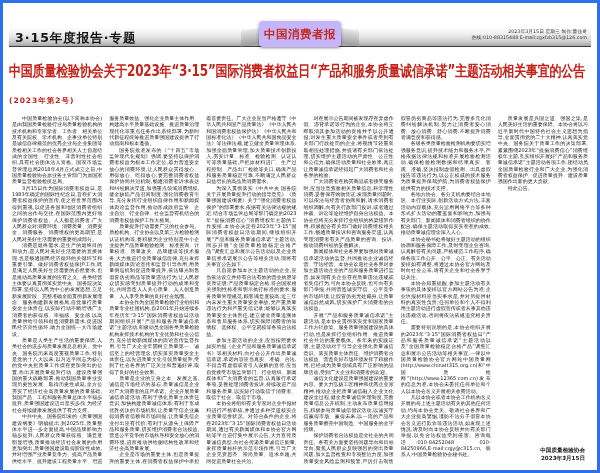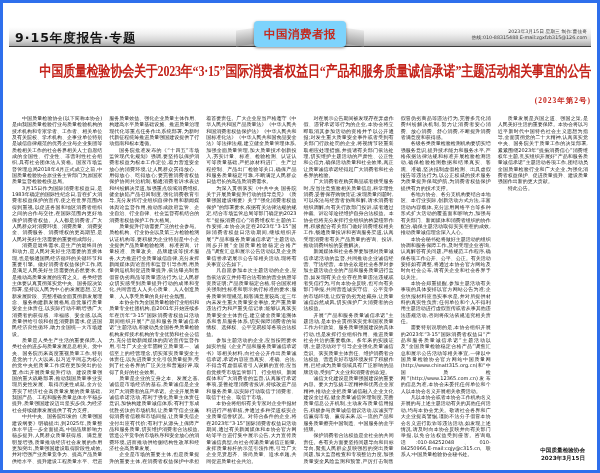--- a/index.html
+++ b/index.html
@@ -14,28 +14,28 @@
             border-bottom:1.5px solid #3c3c3c; }
   .section-label { position:absolute; left:12px; top:6px; font-size:12.5px; font-weight:bold;
                    color:#141414; letter-spacing:1px; font-family:"DejaVu Sans",sans-serif; }
   .header-info { position:absolute; right:10px; top:5px; text-align:right; color:#3a3a3a;
                  font-size:4.8px; line-height:6.4px; }
   .masthead-wrap { position:absolute; left:50%; top:-3px; transform:translateX(-50%); height:30px; }
   .masthead-fold { position:absolute; top:8px; width:22px; height:16px;
                    background:linear-gradient(180deg,#e9e9e9,#9c9c9c); }
   .fold-left  { left:-18px; transform:skewY(-8deg); }
   .fold-right { right:-18px; transform:skewY(8deg); }
-  .masthead-badge { position:relative; width:92px; height:26px; background:#7dd3fc;
+  .masthead-badge { position:relative; width:82px; height:26px; background:#c4b5fd;
                     border-radius:4px; box-shadow:0 1px 3px rgba(0,0,0,.45);
                     display:flex; align-items:center; justify-content:center; }
   .masthead-title { font-family:"DejaVu Serif",serif; font-weight:bold; font-size:11.5px;
                     color:#c6281c; letter-spacing:.5px; white-space:nowrap; }
 
   
-  .headline-block { position:absolute; left:6px; right:6px; top:58px; text-align:right;font-family:Liberation Serif, serif; }
+  .headline-block { position:absolute; left:6px; right:6px; top:58px; text-align:left; }
   .headline { font-size:12px; font-weight:bold; color:#c4231b; white-space:nowrap;
               letter-spacing:-0.2px; transform:scaleY(1.25); transform-origin:top center; }
   .subhead { margin-top:18px; font-size:7.5px; font-weight:bold; color:#c4231b; letter-spacing:1px; }
 
   
   .article { position:absolute; left:9px; right:9px; top:112px; height:351px;
              column-count:6; column-gap:7px; column-fill:auto; overflow:hidden;
              font-size:5px; line-height:6.35px; color:#1c1c1c; text-align:justify;
              overflow-wrap:anywhere; }
   .article p { text-indent:2em; margin:0; }
@@ -44,21 +44,21 @@
   .signature { position:absolute; right:12px; bottom:8px; text-align:right; background:#ffffff;
                font-size:5.6px; line-height:8px; font-weight:bold; color:#1c1c1c; padding-left:4px; }
 </style>
 </head>
 <body>
 
 <div class="page">
 
   <div class="header">
     <div class="ribbon"></div>
-    <div class="section-label">9·15年度报告·专题</div>
+    <div class="section-label">3·15年度报告·专题</div>
     <div class="header-info">
       <div>2023年3月15日 星期三  制作:曹佳奇</div>
       <div>热线:010-88315488  E-mail:zgxfzb315@126.com</div>
     </div>
     <div class="masthead-wrap">
       <div class="masthead-fold fold-left"></div>
       <div class="masthead-fold fold-right"></div>
       <div class="masthead-badge">
         <span class="masthead-title">中国消费者报</span>
       </div>

